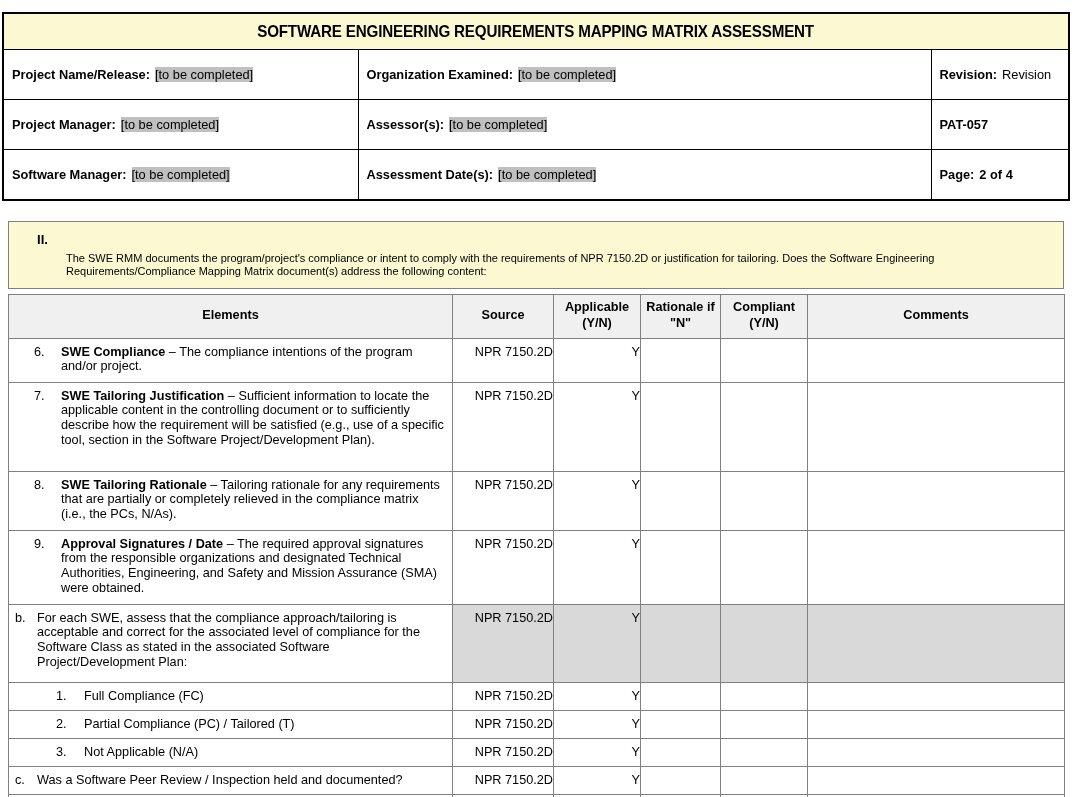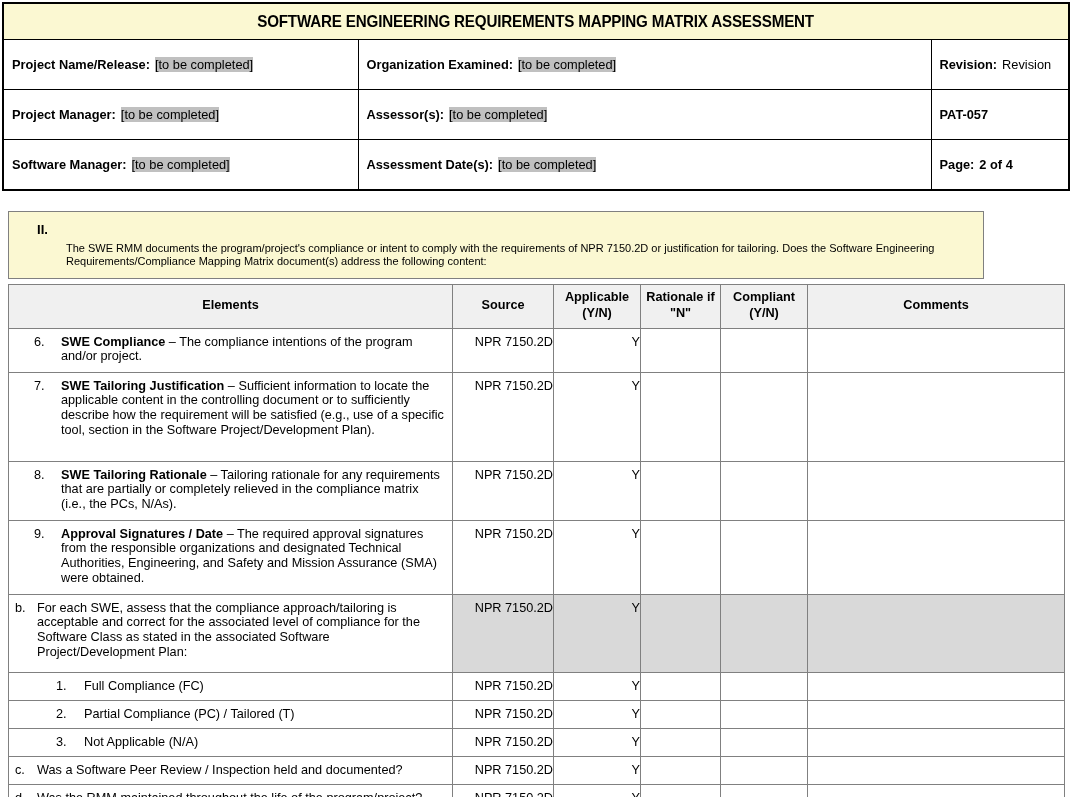--- a/index.html
+++ b/index.html
@@ -12,41 +12,41 @@
   }
   *{box-sizing:border-box;margin:0;padding:0;}
   html,body{background:#fff;}
   body{
     width:1072px;height:797px;overflow:hidden;position:relative;
     font-family:"Liberation Sans",sans-serif;color:#000;
   }
   
   table.hdr{
     border-collapse:collapse;table-layout:fixed;width:1066px;
-    margin:2px 0 0 2px;border:2px solid var(--border_black);
+    margin:12px 0 0 2px;border:2px solid var(--border_black);
   }
   table.hdr td{
     border:1px solid var(--border_black);
     padding:17px 8px;font-size:12.8px;vertical-align:middle;
     white-space:nowrap;overflow:hidden;
   }
   table.hdr td.title-cell{
     background:var(--band_yellow);text-align:center;height:36px;padding:0;
   }
   .doc-title{
     display:inline-block;font-weight:bold;font-size:16.5px;
     transform:scaleX(.92);transform-origin:center;letter-spacing:-.2px;
   }
   .lbl{font-weight:bold;margin-right:5px;}
   .val{font-weight:normal;}
   .val.hl{background:var(--highlight_bg);}
   .val.bold{font-weight:bold;}
   
   .section-band{
-    width:976px;margin:20px 0 5px 8px;border:1px solid var(--grid_color);
+    width:1056px;margin:20px 0 5px 8px;border:1px solid var(--grid_color);
     background:var(--band_yellow);display:flex;align-items:flex-start;
     padding:10px 0 9px 0;min-height:68px;
   }
   .numeral{margin-left:28px;width:29px;flex:none;font-weight:bold;font-size:13.2px;}
   .section-content{flex:1;padding-right:8px;}
   .section-title{font-weight:bold;font-size:13.2px;}
   .section-desc{font-size:11px;line-height:1.2;margin-top:20px;}
   
   table.findings{
     border-collapse:collapse;table-layout:fixed;width:1056px;margin-left:8px;

